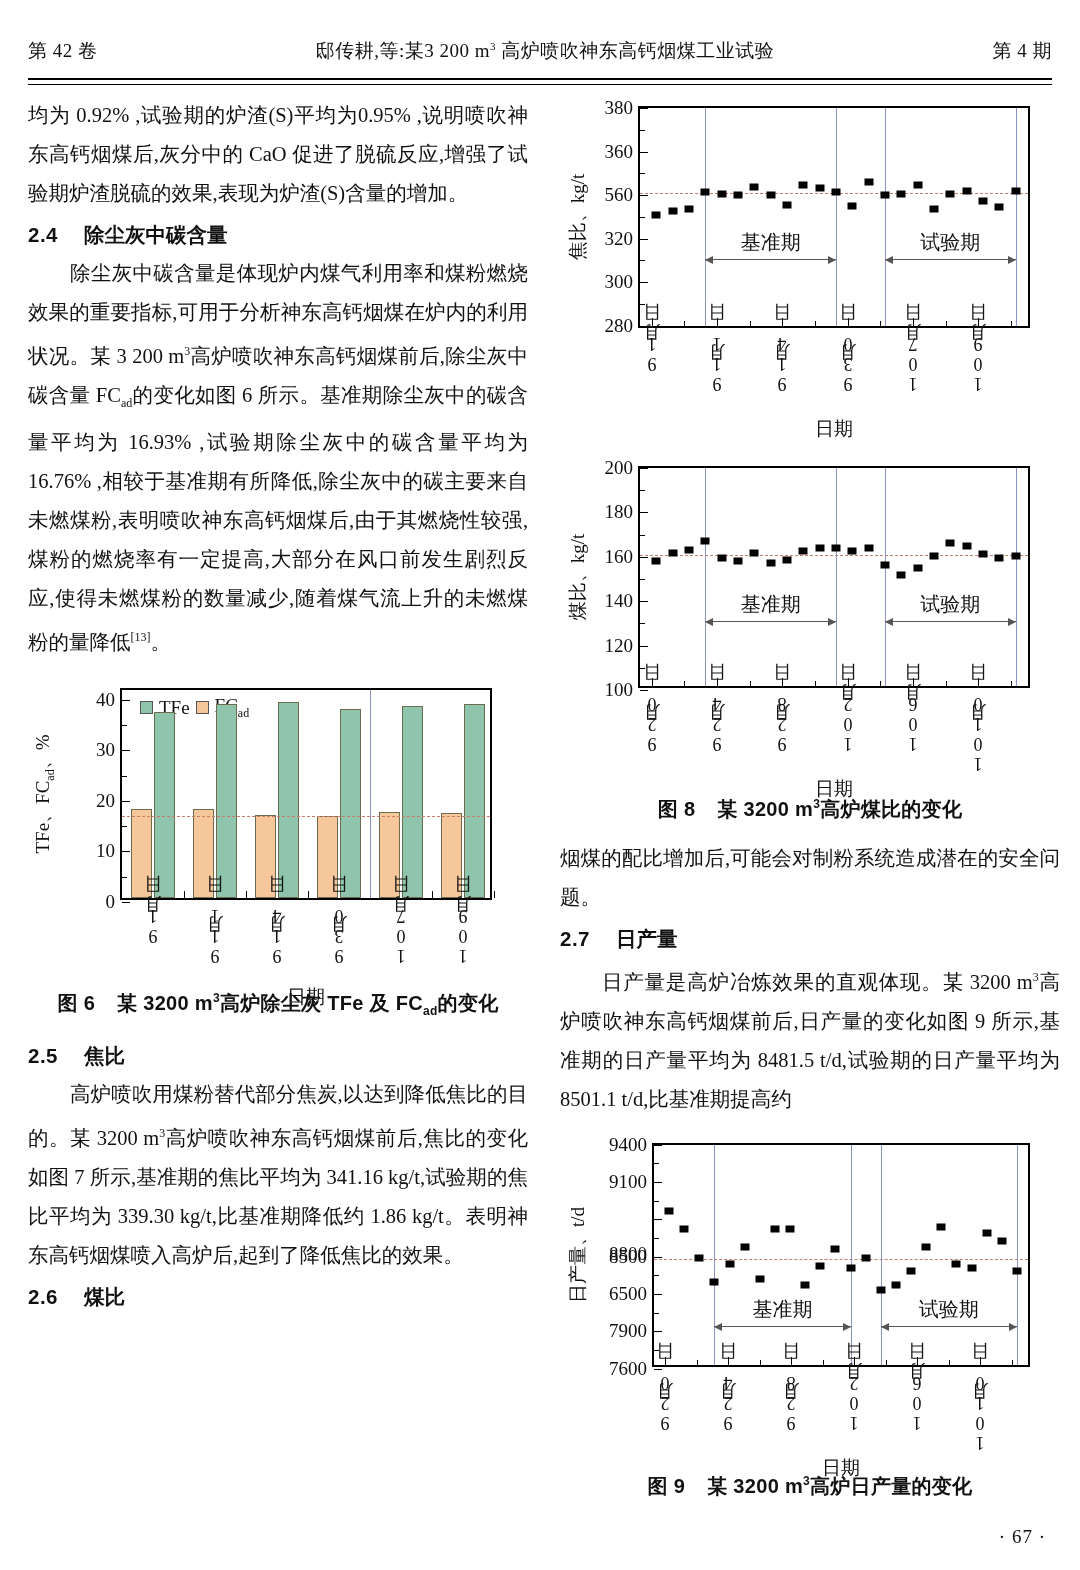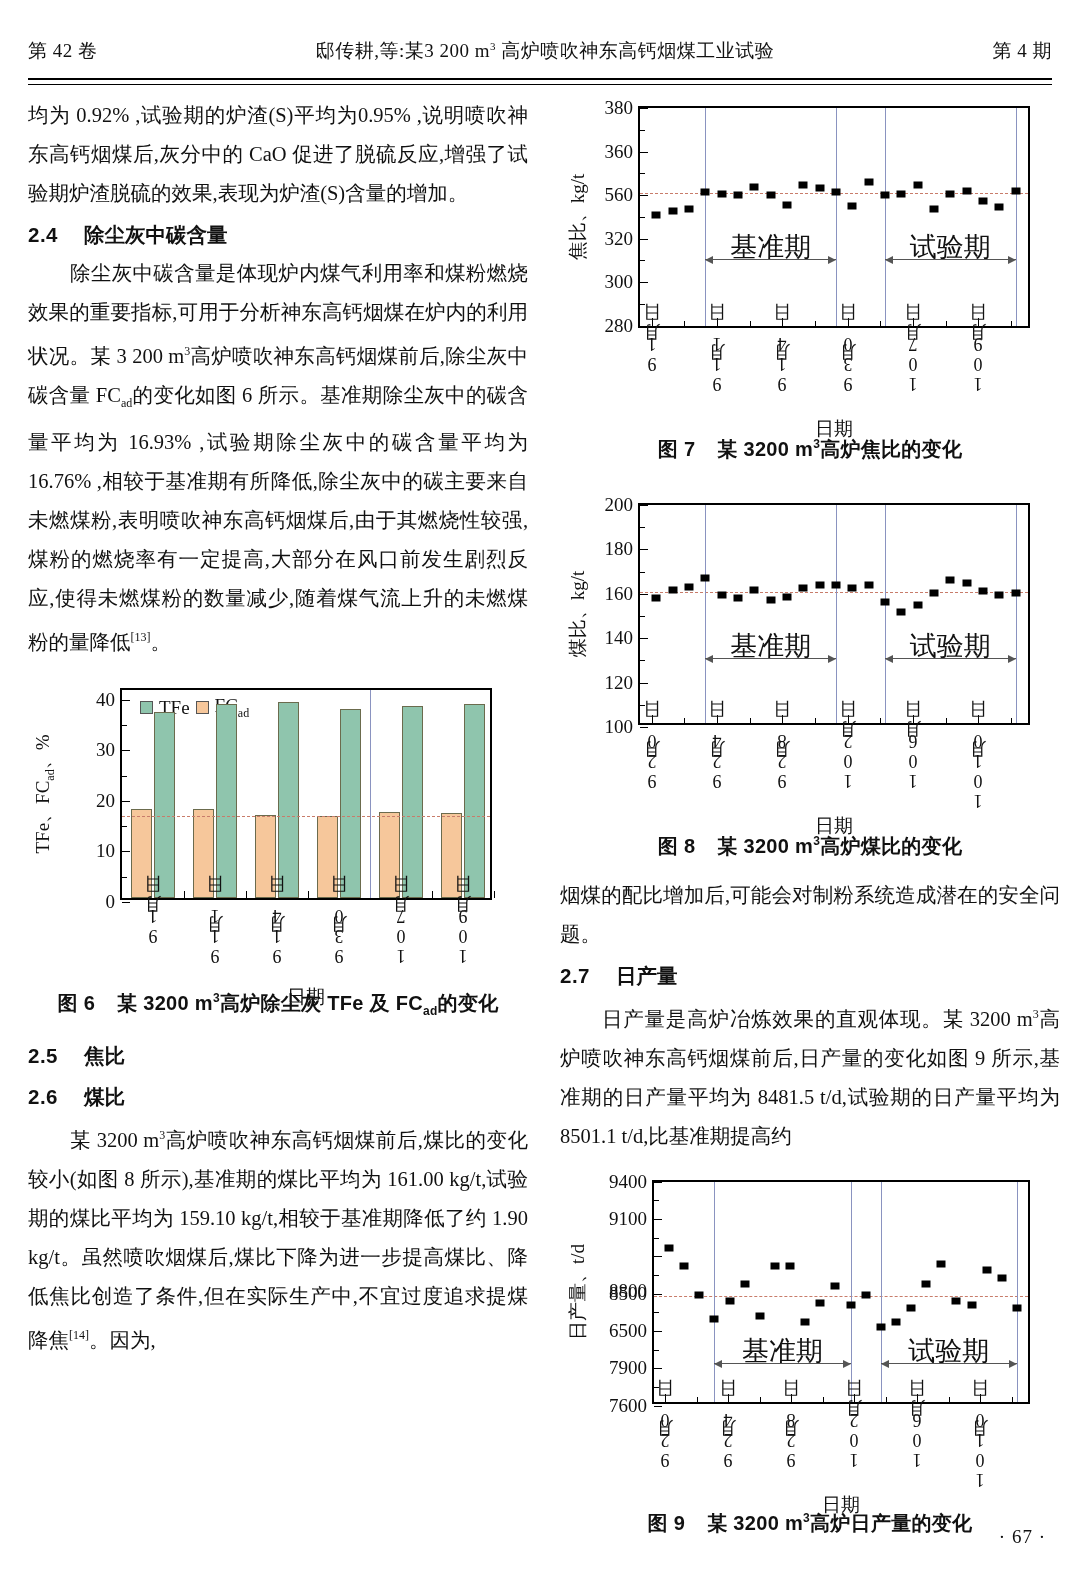--- a/index.html
+++ b/index.html
@@ -68,21 +68,21 @@
   .ylabel{position:absolute;font-size:19px;white-space:nowrap;
           transform-origin:50% 50%;}
   .xlabel{position:absolute;font-size:19px;text-align:center;}
   .xcat{position:absolute;font-size:18px;white-space:nowrap;
         writing-mode:vertical-rl;text-orientation:upright;
         transform:rotate(180deg);letter-spacing:0px;}
   .vline{position:absolute;width:1px;background:#8a93c0;top:0;bottom:0;}
   .dashline{position:absolute;height:0;border-top:1px dashed #c87c6a;left:0;right:0;}
   .dot{position:absolute;width:9px;height:7px;background:#000;
        transform:translate(-50%,-50%);}
-  .period{position:absolute;font-size:27px;white-space:nowrap;
+  .period{position:absolute;font-size:20px;white-space:nowrap;
           transform:translateX(-50%);font-family:"Liberation Sans","DejaVu Sans",sans-serif;}
   .arrowline{position:absolute;height:1px;background:#555;}
   .arrowline:before,.arrowline:after{
     content:"";position:absolute;top:-3.5px;border-top:4px solid transparent;
     border-bottom:4px solid transparent;}
   .arrowline:before{left:0;border-right:8px solid #555;}
   .arrowline:after{right:0;border-left:8px solid #555;}
 
   
   .bar{position:absolute;bottom:0;box-sizing:border-box;border:1px solid #6b6b4d;}
@@ -175,25 +175,25 @@
         <div class="xcat" style="left: 423px; top: 226px;">10月9日</div>
       </div>
     <div class="figcap">
       <span>图 6</span><span class="fg"></span><span>某 3200 m</span><sup class="sp">3</sup><span>高炉除尘灰 TFe 及 FC</span><sub class="sb">ad</sub><span>的变化</span>
     </div>
 
     <div style="height:16px"></div>
     <div class="sec">
       <span class="num">2.5</span><span class="gap"></span><span>焦比</span>
     </div>
+    <p class="body indent"><span>高炉喷吹用煤粉替代部分焦炭,以达到降低焦比的目的。某 3200 m</span><sup class="sp">3</sup><span>高炉喷吹神东高钙烟煤前后,焦比的变化如图 7 所示,基准期的焦比平均为 341.16 kg/t,试验期的焦比平均为 339.30 kg/t,比基准期降低约 1.86 kg/t。表明神东高钙烟煤喷入高炉后,起到了降低焦比的效果。</span></p>
 
     <div class="sec">
       <span class="num">2.6</span><span class="gap"></span><span>煤比</span>
     </div>
-    <p class="body indent"><span>某 3200 m</span><sup class="sp">3</sup><span>高炉喷吹神东高钙烟煤前后,煤比的变化较小(如图 8 所示),基准期的煤比平均为 161.00 kg/t,试验期的煤比平均为 159.10 kg/t,相较于基准期降低了约 1.90 kg/t。虽然喷吹烟煤后,煤比下降为进一步提高煤比、降低焦比创造了条件,但在实际生产中,不宜过度追求提煤降焦</span><sup class="ref">[14]</sup><span>。因为,</span></p>
   </div>
 
   <div class="col colR">
 
     <div class="chart" id="fig7-chart" style="height:330px;">
       <div class="plot" id="fig7-plot" style="left:78px;top:10px;width:392px;height:222px;">
           <div class="ytick" style="top: 217.647px;">280</div>
           <div class="ytickmark" style="top: 217.647px; width: 8px;"></div>
           <div class="ytick" style="top: 174.118px;">300</div>
           <div class="ytickmark" style="top: 174.118px; width: 8px;"></div>
@@ -257,23 +257,20 @@
         </div>
       <div class="ylabel" id="fig7-ylabel" style="left: 18px; top: 121px; transform: translate(-50%, -50%) rotate(-90deg);">焦比、kg/t</div>
       <div class="xlabel" id="fig7-xlabel" style="left: 78px; width: 392px; top: 320px;">日期</div>
     <div class="xcat" style="left: 79.76px; top: 238px;">9月1日</div>
         <div class="xcat" style="left: 145.093px; top: 238px;">9月11日</div>
         <div class="xcat" style="left: 210.427px; top: 238px;">9月14日</div>
         <div class="xcat" style="left: 275.76px; top: 238px;">9月30日</div>
         <div class="xcat" style="left: 341.093px; top: 238px;">10月7日</div>
         <div class="xcat" style="left: 406.427px; top: 238px;">10月9日</div>
       </div>
-    <div class="figcap">
-      <span>图 7</span><span class="fg"></span><span>某 3200 m</span><sup class="sp">3</sup><span>高炉焦比的变化</span>
-    </div>
 
     <div style="height:30px"></div>
     <div class="chart" id="fig8-chart" style="height:330px;">
       <div class="plot" id="fig8-plot" style="left:78px;top:10px;width:392px;height:222px;">
           <div class="ytick" style="top: 222px;">100</div>
           <div class="ytickmark" style="top: 222px; width: 8px;"></div>
           <div class="ytick" style="top: 177.6px;">120</div>
           <div class="ytickmark" style="top: 177.6px; width: 8px;"></div>
           <div class="ytick" style="top: 133.2px;">140</div>
           <div class="ytickmark" style="top: 133.2px; width: 8px;"></div>

